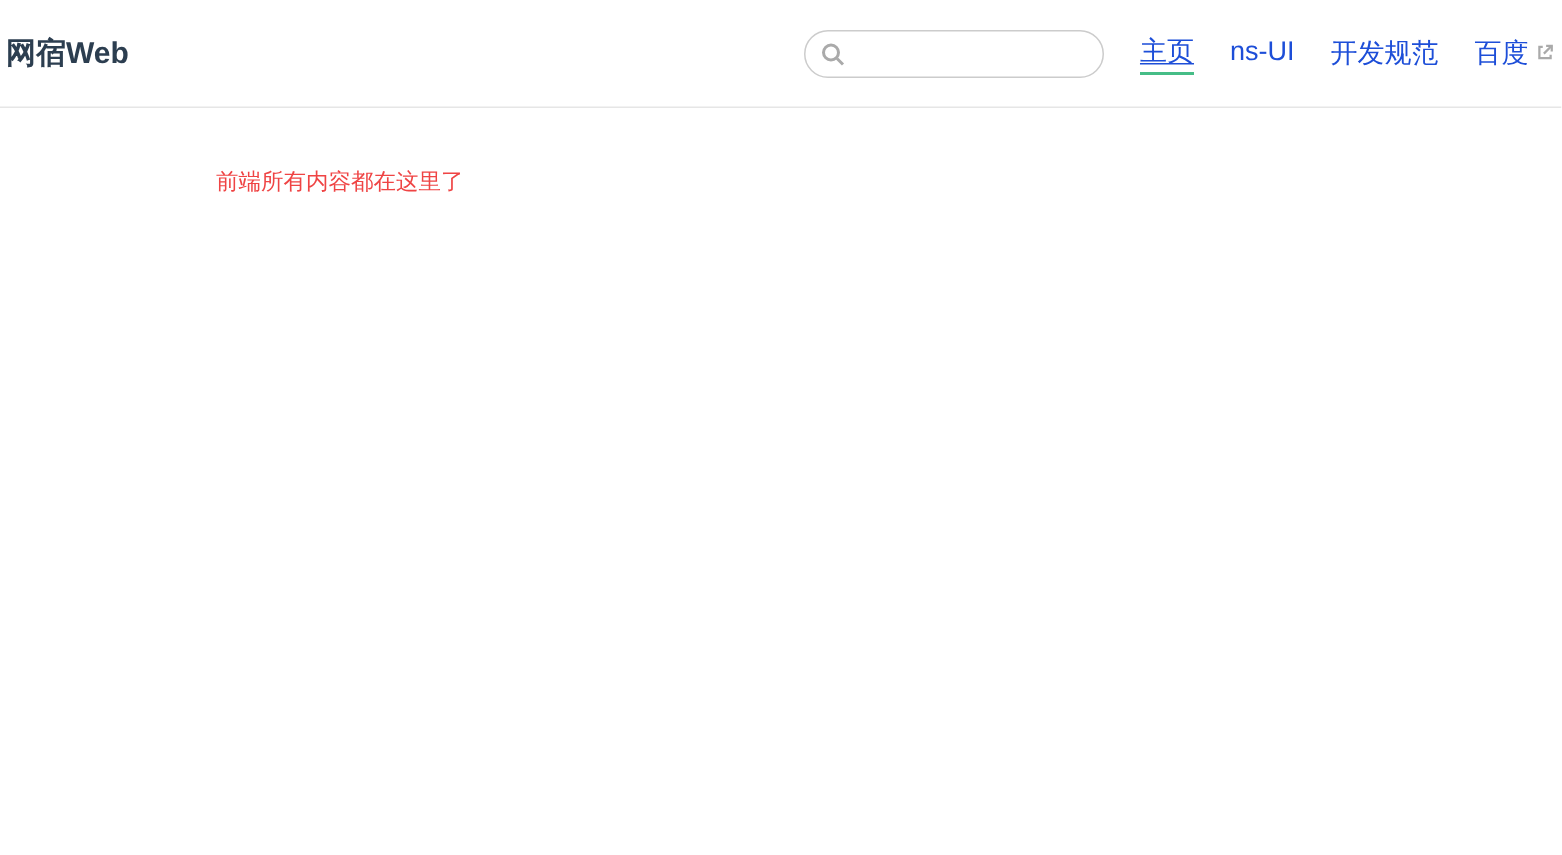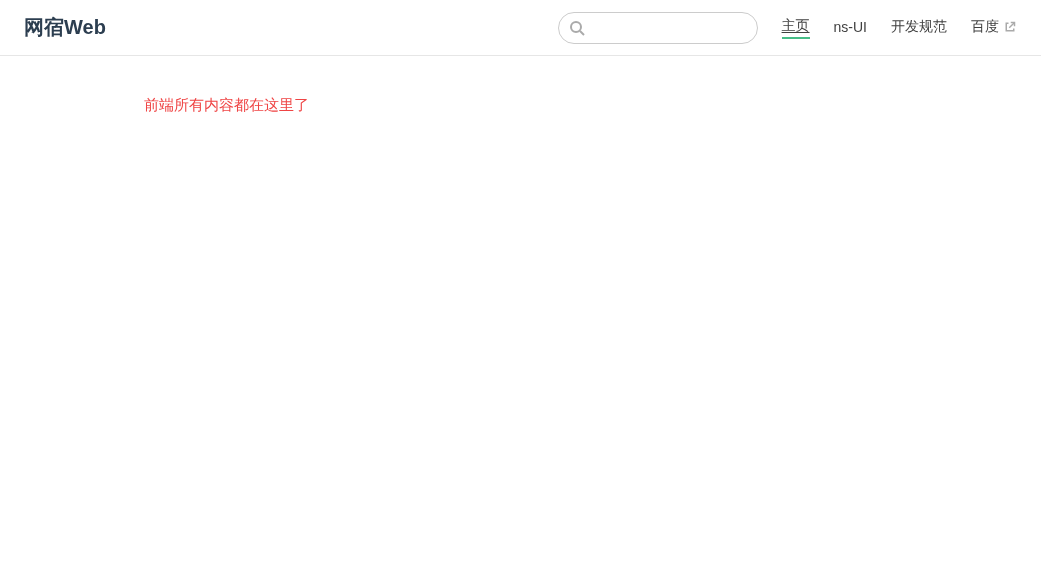--- a/index.html
+++ b/index.html
@@ -11,22 +11,22 @@
       font-family: -apple-system, BlinkMacSystemFont, "Segoe UI", "PingFang SC", "Microsoft YaHei", sans-serif;
       background: #fff;
       width: 1041px;
       height: 570px;
       overflow: hidden;
     }
     .header {
       display: flex;
       align-items: center;
       justify-content: space-between;
-      height: 56px;
-      padding: 0 24px;
+      height: 72px;
+      padding: 0 4px;
       border-bottom: 1px solid #e6e6e6;
     }
     .brand {
       font-size: 20px;
       font-weight: 600;
       color: #2c3e50;
     }
     .header-right {
       display: flex;
       align-items: center;
@@ -57,22 +57,22 @@
       font-size: 14px;
       margin-left: 6px;
       background: transparent;
     }
     .nav {
       display: flex;
       align-items: center;
       gap: 24px;
     }
     .nav-item {
-      font-size: 14px;
-      color: #404040;
+      font-size: 18px;
+      color: #1d4ed8;
       text-decoration: none;
       cursor: pointer;
       padding-bottom: 2px;
       display: inline-flex;
       align-items: center;
       gap: 4px;
       text-align: right;
     }
     .nav-item.active {
       border-bottom: 2px solid #46bd87;

